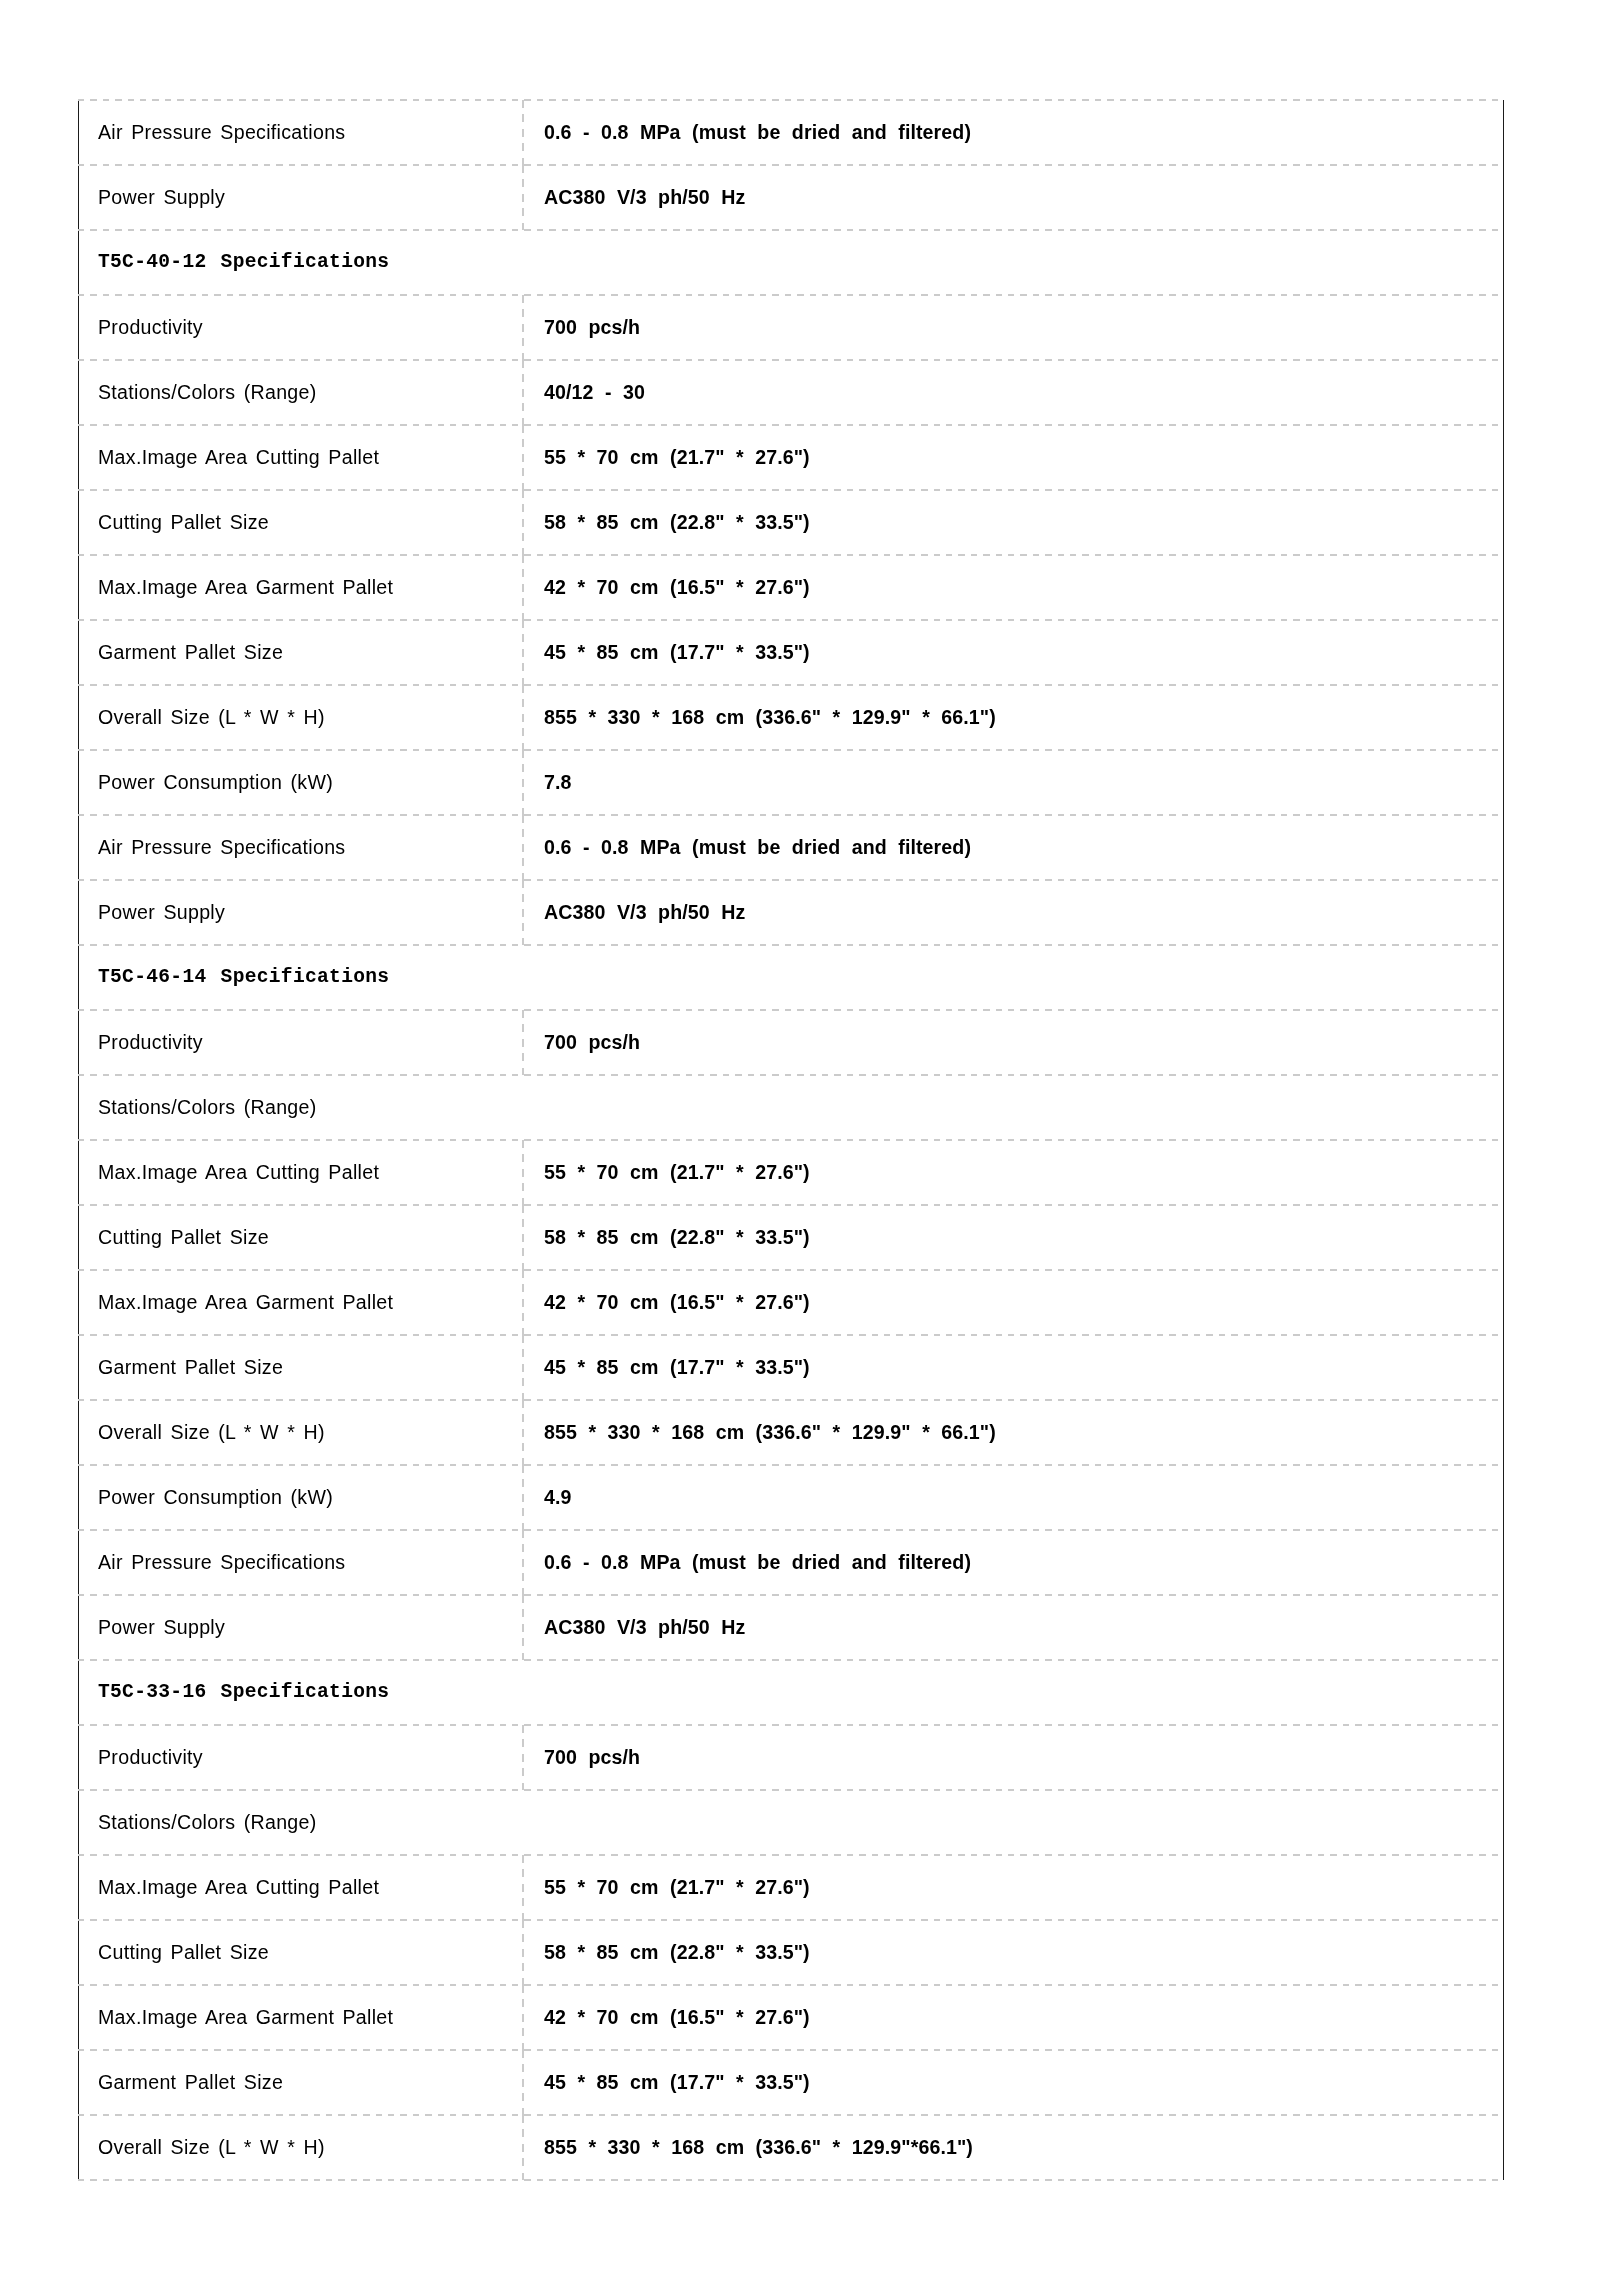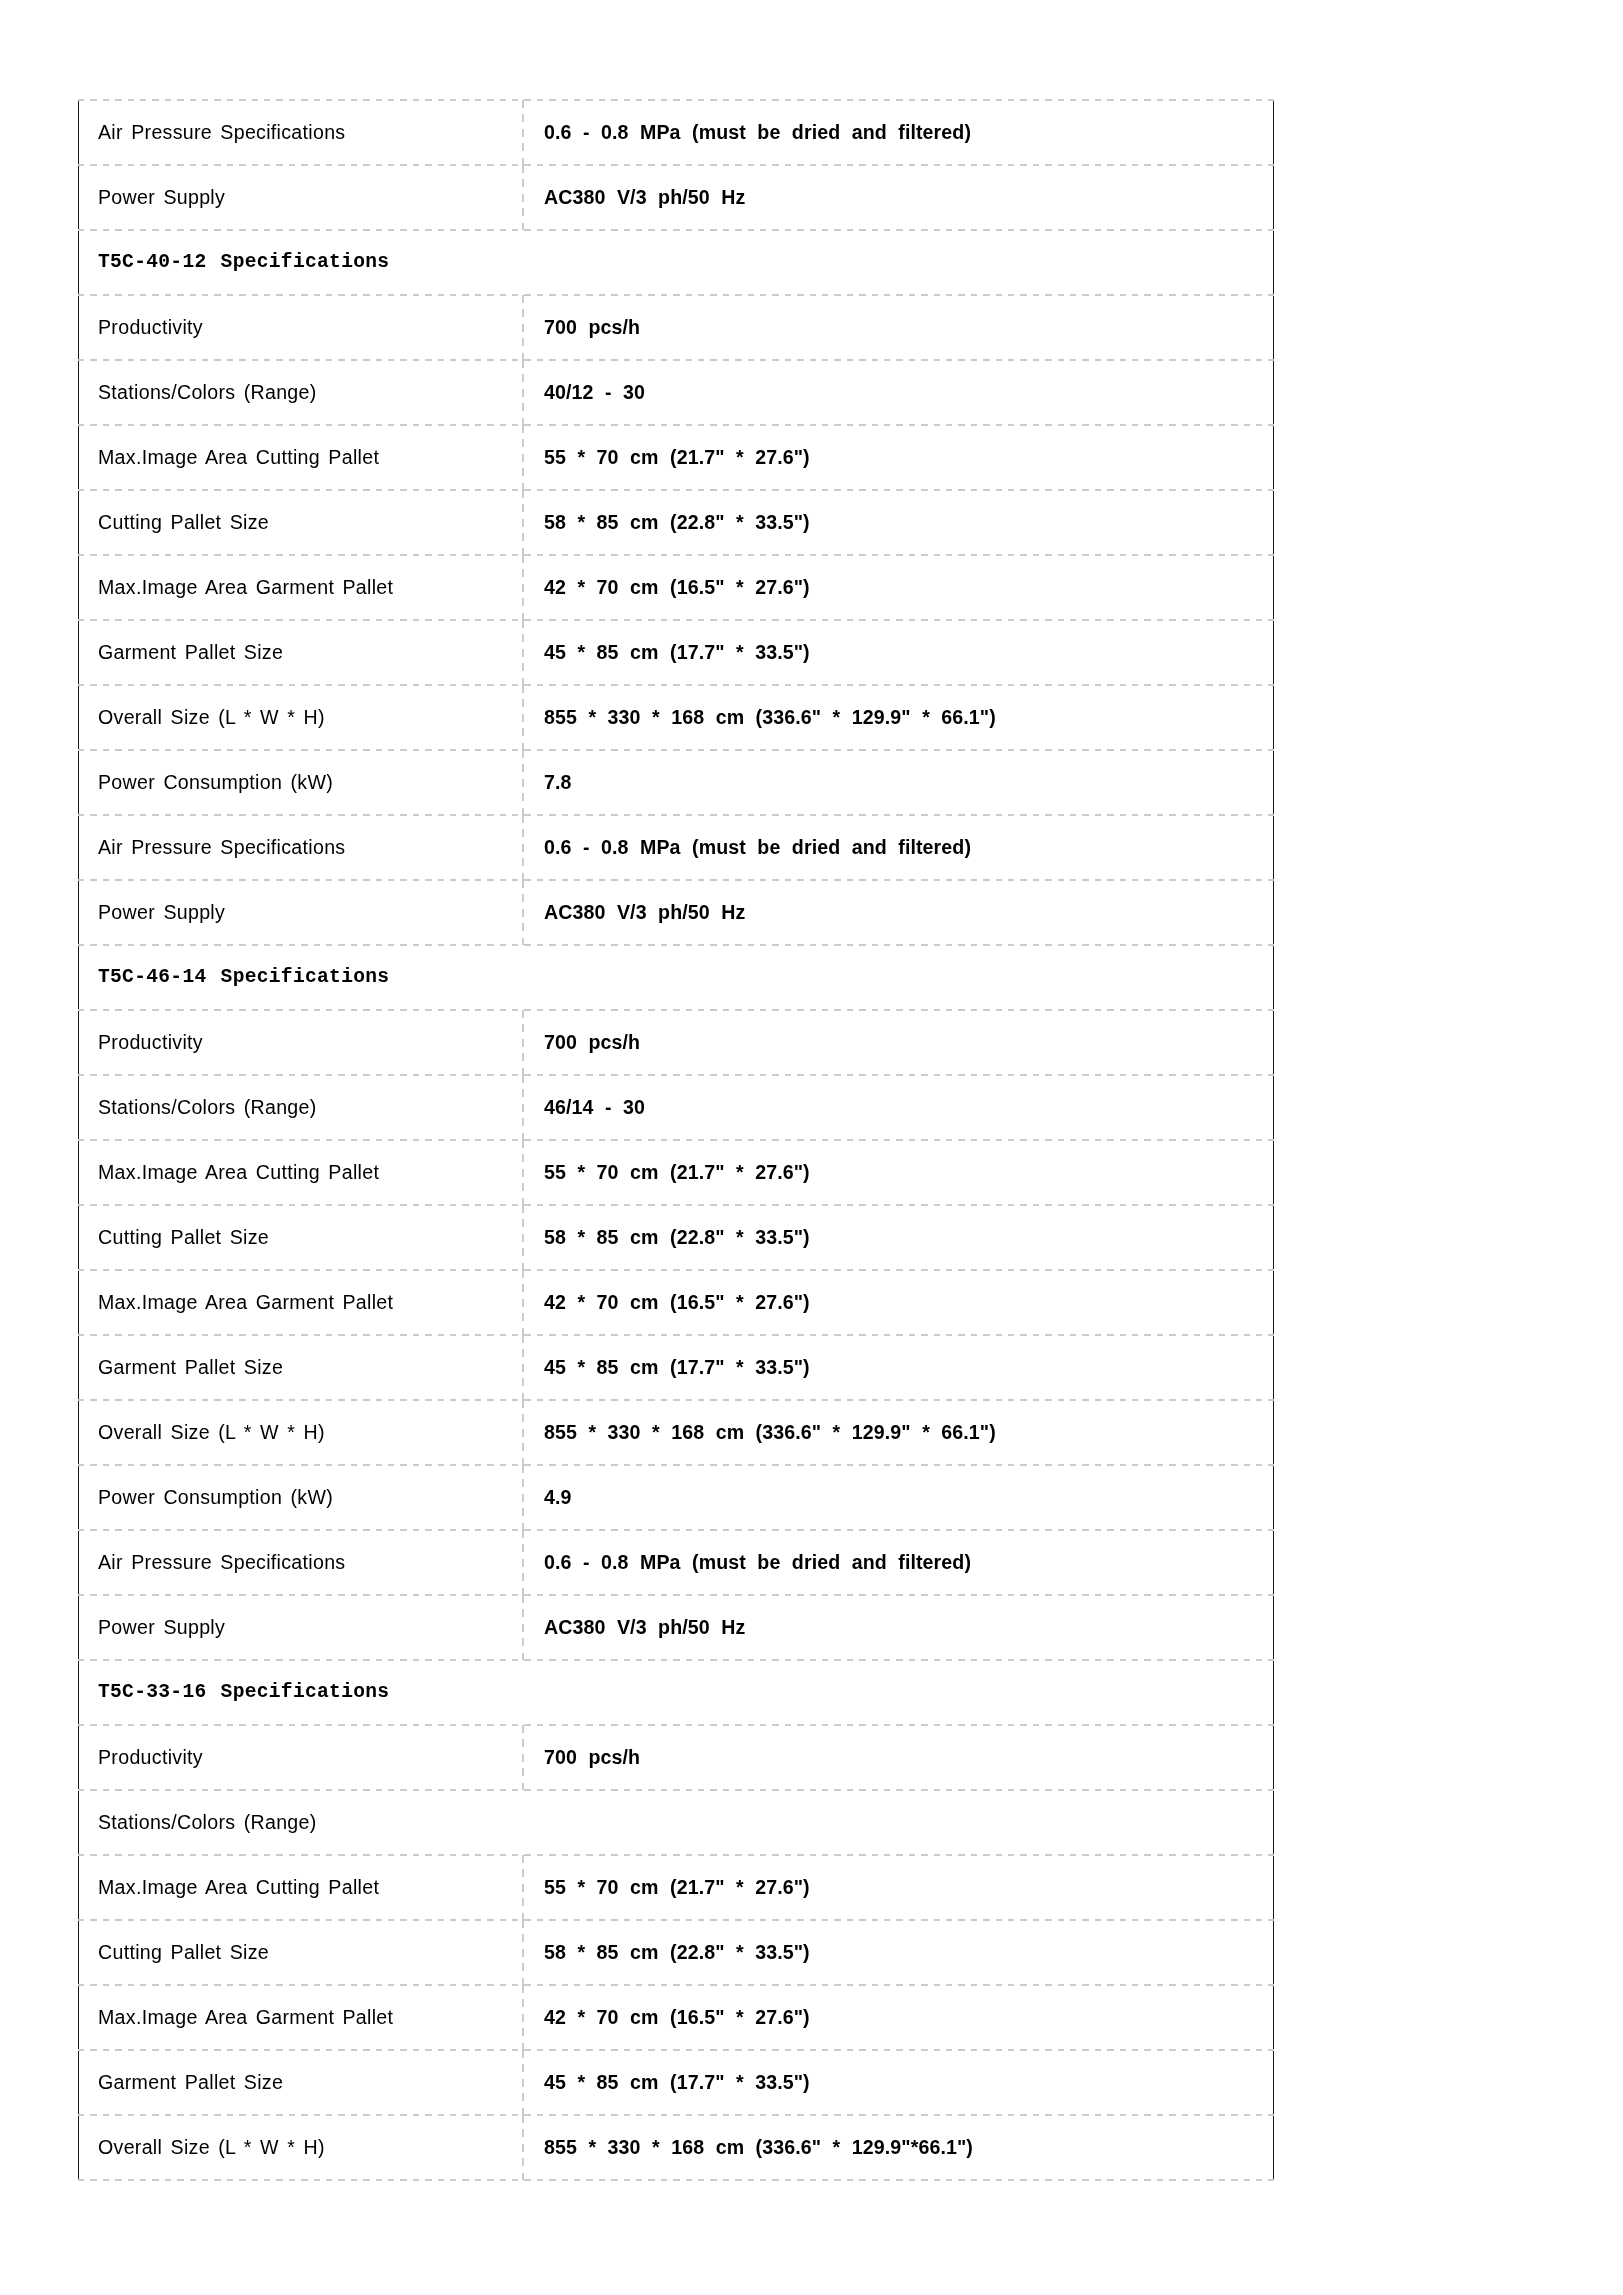--- a/index.html
+++ b/index.html
@@ -18,21 +18,21 @@
     position: relative;
     width: 1623px;
     height: 2295px;
     background: #ffffff;
     overflow: hidden;
   }
   .spec-table {
     position: absolute;
     left: 78px;
     top: 100px;
-    width: 1196px;
+    width: 1426px;
     box-sizing: border-box;
     border-left: 1.3px solid #1b1b1b;
     border-right: 1.3px solid #1b1b1b;
   }
   .row {
     position: relative;
     height: 65px;
     display: flex;
     align-items: center;
   }
@@ -238,23 +238,20 @@
     </div>
     <div class="cell value">
       <span class="txt">700 pcs/h</span>
     </div>
   </div>
 
   <div class="row">
     <div class="cell label">
       <span class="txt">Stations/Colors (Range)</span>
     </div>
-    <div class="cell value">
-      <span class="txt">46/14 - 30</span>
-    </div>
   </div>
 
   <div class="row">
     <div class="cell label">
       <span class="txt">Max.Image Area Cutting Pallet</span>
     </div>
     <div class="cell value">
       <span class="txt">55 * 70 cm (21.7" * 27.6")</span>
     </div>
   </div>

